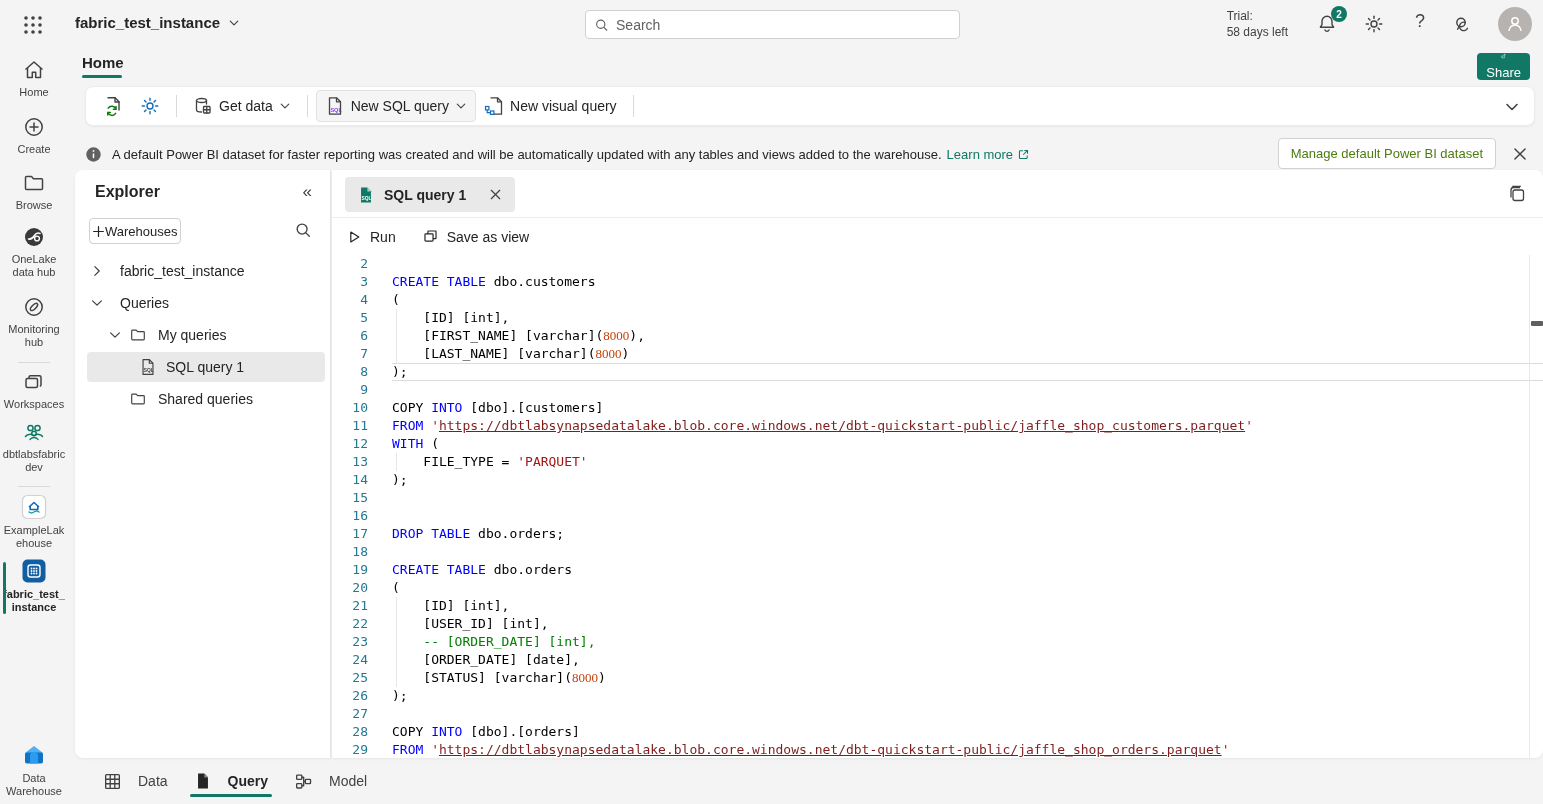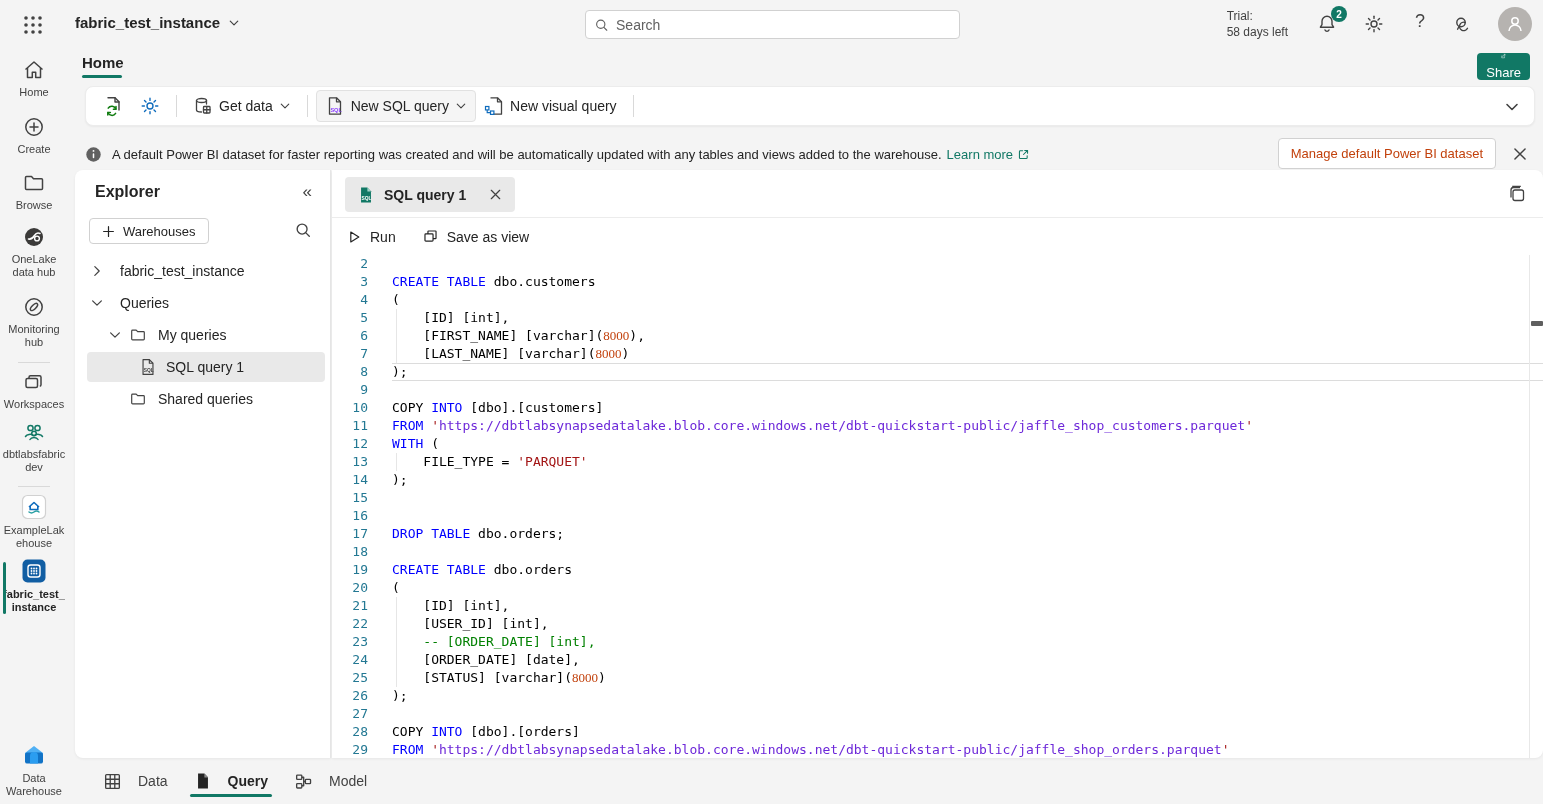--- a/index.html
+++ b/index.html
@@ -35,36 +35,36 @@
   .tool-ic { width:22px; height:22px; margin:0 7px; cursor:pointer; }
   .tool-sep { width:1px; height:22px; background:#d9d9d9; margin:0 8px; }
   .tool-group { display:flex; align-items:center; gap:6px; padding:0 8px; font-size:14px; color:#242424; cursor:pointer; height:32px; border-radius:4px; }
   .tool-group.pill { background:#f5f5f5; border:1px solid #e1e1e1; }
   .ribbon-chevron { position:absolute; right:14px; top:12px; width:16px; height:16px; cursor:pointer; }
 
   
   .banner { position:absolute; top:138px; left:85px; width:1450px; height:32px; display:flex; align-items:center; font-size:13px; color:#242424; }
   .banner .msg { margin-left:10px; }
   .learnmore { color:#117865; text-decoration:none; margin-left:5px; display:inline-flex; align-items:center; gap:4px; cursor:pointer; }
-  .manage-btn { position:absolute; right:39px; top:0px; height:31px; background:#fff; border:1px solid #d1d1d1; border-radius:4px; font-size:13px; color:#c2410c; padding:0 12px; font-family:"Liberation Sans",sans-serif; cursor:pointer; }
+  .manage-btn { position:absolute; right:39px; top:0px; height:31px; background:#fff; border:1px solid #d1d1d1; border-radius:4px; font-size:13px; color:#4d7c0f; padding:0 12px; font-family:"Liberation Sans",sans-serif; cursor:pointer; }
   .banner-close { position:absolute; right:6px; top:7px; width:18px; height:18px; color:#424242; cursor:pointer; }
 
   
   .rail { position:absolute; top:48px; left:0; width:68px; height:756px; }
   .rail-item { position:absolute; left:0; width:68px; display:flex; flex-direction:column; align-items:center; cursor:pointer; }
   .rail-item .lbl { font-size:11px; line-height:13px; color:#424242; margin-top:4px; text-align:center; overflow-wrap:anywhere; padding:0 2px; }
   .rail-item.selected .lbl { font-weight:700; color:#242424; }
   .rail-item.selected::before { content:""; position:absolute; left:3px; top:4px; bottom:0px; width:3px; background:#117865; border-radius:2px; }
   .rail-sep { position:absolute; left:18px; width:32px; height:1px; background:#d9d9d9; }
 
   
   .explorer { position:absolute; top:170px; left:75px; width:256px; height:588px; background:#fff; border-radius:8px 0 0 8px; border-right:1px solid #e7e7e7; box-shadow:0 1px 3px rgba(0,0,0,.06); }
   .exp-title { position:absolute; left:20px; top:13px; font-size:16px; font-weight:700; }
   .exp-collapse { position:absolute; right:18px; top:12px; font-size:17px; color:#424242; cursor:pointer; }
-  .wh-btn { position:absolute; left:14px; top:48px; height:26px; border:1px solid #d1d1d1; border-radius:4px; background:#fff; display:flex; align-items:center; gap:8px; padding:0 12px; font-size:13px; color:#242424; font-family:"Liberation Sans",sans-serif; cursor:pointer; }
+  .wh-btn { position:absolute; left:14px; top:48px; height:26px; border:1px solid #d1d1d1; border-radius:4px; background:#fff; display:flex; align-items:center; padding:0 2px; font-size:13px; color:#242424; font-family:"Liberation Sans",sans-serif; cursor:pointer; }
   .exp-search { position:absolute; right:18px; top:51px; width:18px; height:18px; color:#424242; cursor:pointer; }
   .tree-row { position:absolute; left:0; width:256px; height:30px; display:flex; align-items:center; font-size:14px; color:#242424; cursor:pointer; }
   .tree-row .chev { width:14px; height:14px; color:#424242; flex:none; }
   .tree-row .ti { width:18px; height:18px; flex:none; }
   .tree-row.sel { background:#e9e9e9; border-radius:4px; left:12px; width:238px; }
 
   
   .editor { position:absolute; top:170px; left:332px; width:1211px; height:588px; background:#fff; border-radius:0 8px 8px 0; box-shadow:0 1px 3px rgba(0,0,0,.06); overflow:hidden; }
   .tabbar { position:absolute; top:0; left:0; right:0; height:48px; border-bottom:1px solid #ececec; }
   .qtab { position:absolute; left:13px; top:7px; width:170px; height:35px; background:#e9e9e9; border-radius:4px; display:flex; align-items:center; gap:9px; padding:0 12px; cursor:pointer; }
@@ -73,21 +73,21 @@
   .copy-stack { position:absolute; right:16px; top:14px; width:20px; height:20px; color:#424242; cursor:pointer; }
   .runbar { position:absolute; top:48px; left:0; right:0; height:37px; display:flex; align-items:center; gap:26px; padding-left:14px; }
   .runbar .act { display:flex; align-items:center; gap:8px; font-size:14px; color:#242424; cursor:pointer; }
   .code { position:absolute; top:85px; left:0; right:0; bottom:0; font-family:"DejaVu Sans Mono","Liberation Mono",monospace; font-size:13px; cursor:text; }
   .code-line { display:flex; height:18px; line-height:18px; white-space:pre; }
   .line-num { width:36px; text-align:right; color:#237893; flex:none; }
   .line-text { margin-left:24px; position:relative; flex:1; }
   .line-text.guide::before { content:""; position:absolute; left:4px; top:0; bottom:0; width:1px; background:#e6e6e6; }
   .code-line.current .line-text { box-shadow:inset 0 1px #dcdcdc, inset 0 -1px #dcdcdc; }
   .tok-k { color:#0000ff; } .tok-p { color:#000; } .tok-s { color:#a31515; }
-  .tok-u { color:#6d28d9; } .tok-n { color:#c2410c;font-family:Liberation Serif, serif; } .tok-c { color:#008000; }
+  .tok-u { color:#7f1d1d; text-decoration:underline; } .tok-n { color:#c2410c;font-family:Liberation Serif, serif; } .tok-c { color:#008000; }
   .ruler { position:absolute; top:85px; bottom:0; left:1197px; width:1px; background:#e8e8e8; }
   .ruler-mark { position:absolute; top:151px; left:1199px; width:12px; height:5px; background:#5f5f5f; border-radius:1px; }
 
   
   .bottombar { position:absolute; left:75px; top:758px; width:1468px; height:46px; display:flex; align-items:center; gap:14px; padding-left:22px; }
   .btab { position:relative; display:flex; align-items:center; gap:16px; font-size:14px; color:#424242; padding:9px 6px; cursor:pointer; }
   .btab.active { font-weight:700; color:#242424; }
   .btab.active::after { content:""; position:absolute; left:2px; right:2px; bottom:2px; height:3px; background:#117865; border-radius:2px; }
 </style>
 </head>

